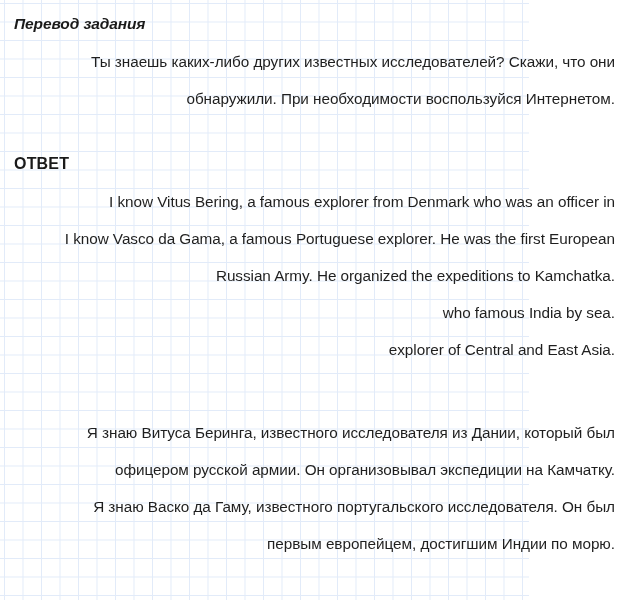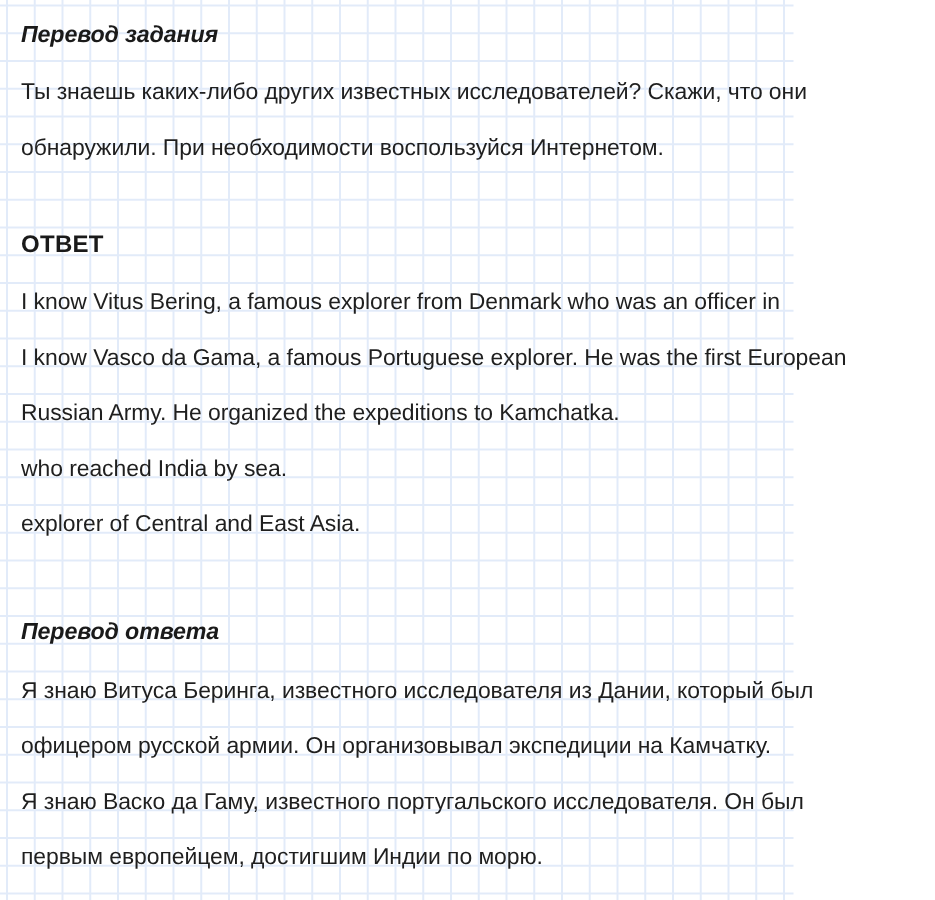--- a/index.html
+++ b/index.html
@@ -64,20 +64,21 @@
   }
 
   
   .line {
     font-size: 15.3px;
     color: #1f1f1f;
     line-height: 37px;
     margin: 0;
     white-space: nowrap;
     letter-spacing: -0.05px;
+    text-align: right;
   }
 
   
   .gap-task-body   { height: 5px; }
   .gap-before-otvet{ height: 33px; }
   .gap-otvet-body  { height: 5px; }
   .gap-before-tr   { height: 40px; }
   .gap-tr-body     { height: 6px; }
 </style>
 </head>
@@ -94,28 +95,27 @@
     </div>
 
     <div class="gap-before-otvet"></div>
 
     <div class="section">
       <div class="heading-plain">ОТВЕТ</div>
       <div class="gap-otvet-body"></div>
       <div class="line">I know Vitus Bering, a famous explorer from Denmark who was an officer in</div>
       <div class="line">I know Vasco da Gama, a famous Portuguese explorer. He was the first European</div>
       <div class="line">Russian Army. He organized the expeditions to Kamchatka.</div>
-      <div class="line">who reached India by sea.</div>
+      <div class="line">who famous India by sea.</div>
       <div class="line">explorer of Central and East Asia.</div>
     </div>
 
     <div class="gap-before-tr"></div>
 
     <div class="section">
-      <div class="heading-italic">Перевод ответа</div>
       <div class="gap-tr-body"></div>
       <div class="line">Я знаю Витуса Беринга, известного исследователя из Дании, который был</div>
       <div class="line">офицером русской армии. Он организовывал экспедиции на Камчатку.</div>
       <div class="line">Я знаю Васко да Гаму, известного португальского исследователя. Он был</div>
       <div class="line">первым европейцем, достигшим Индии по морю.</div>
 
     </div>
 
   </div>
 </div>

